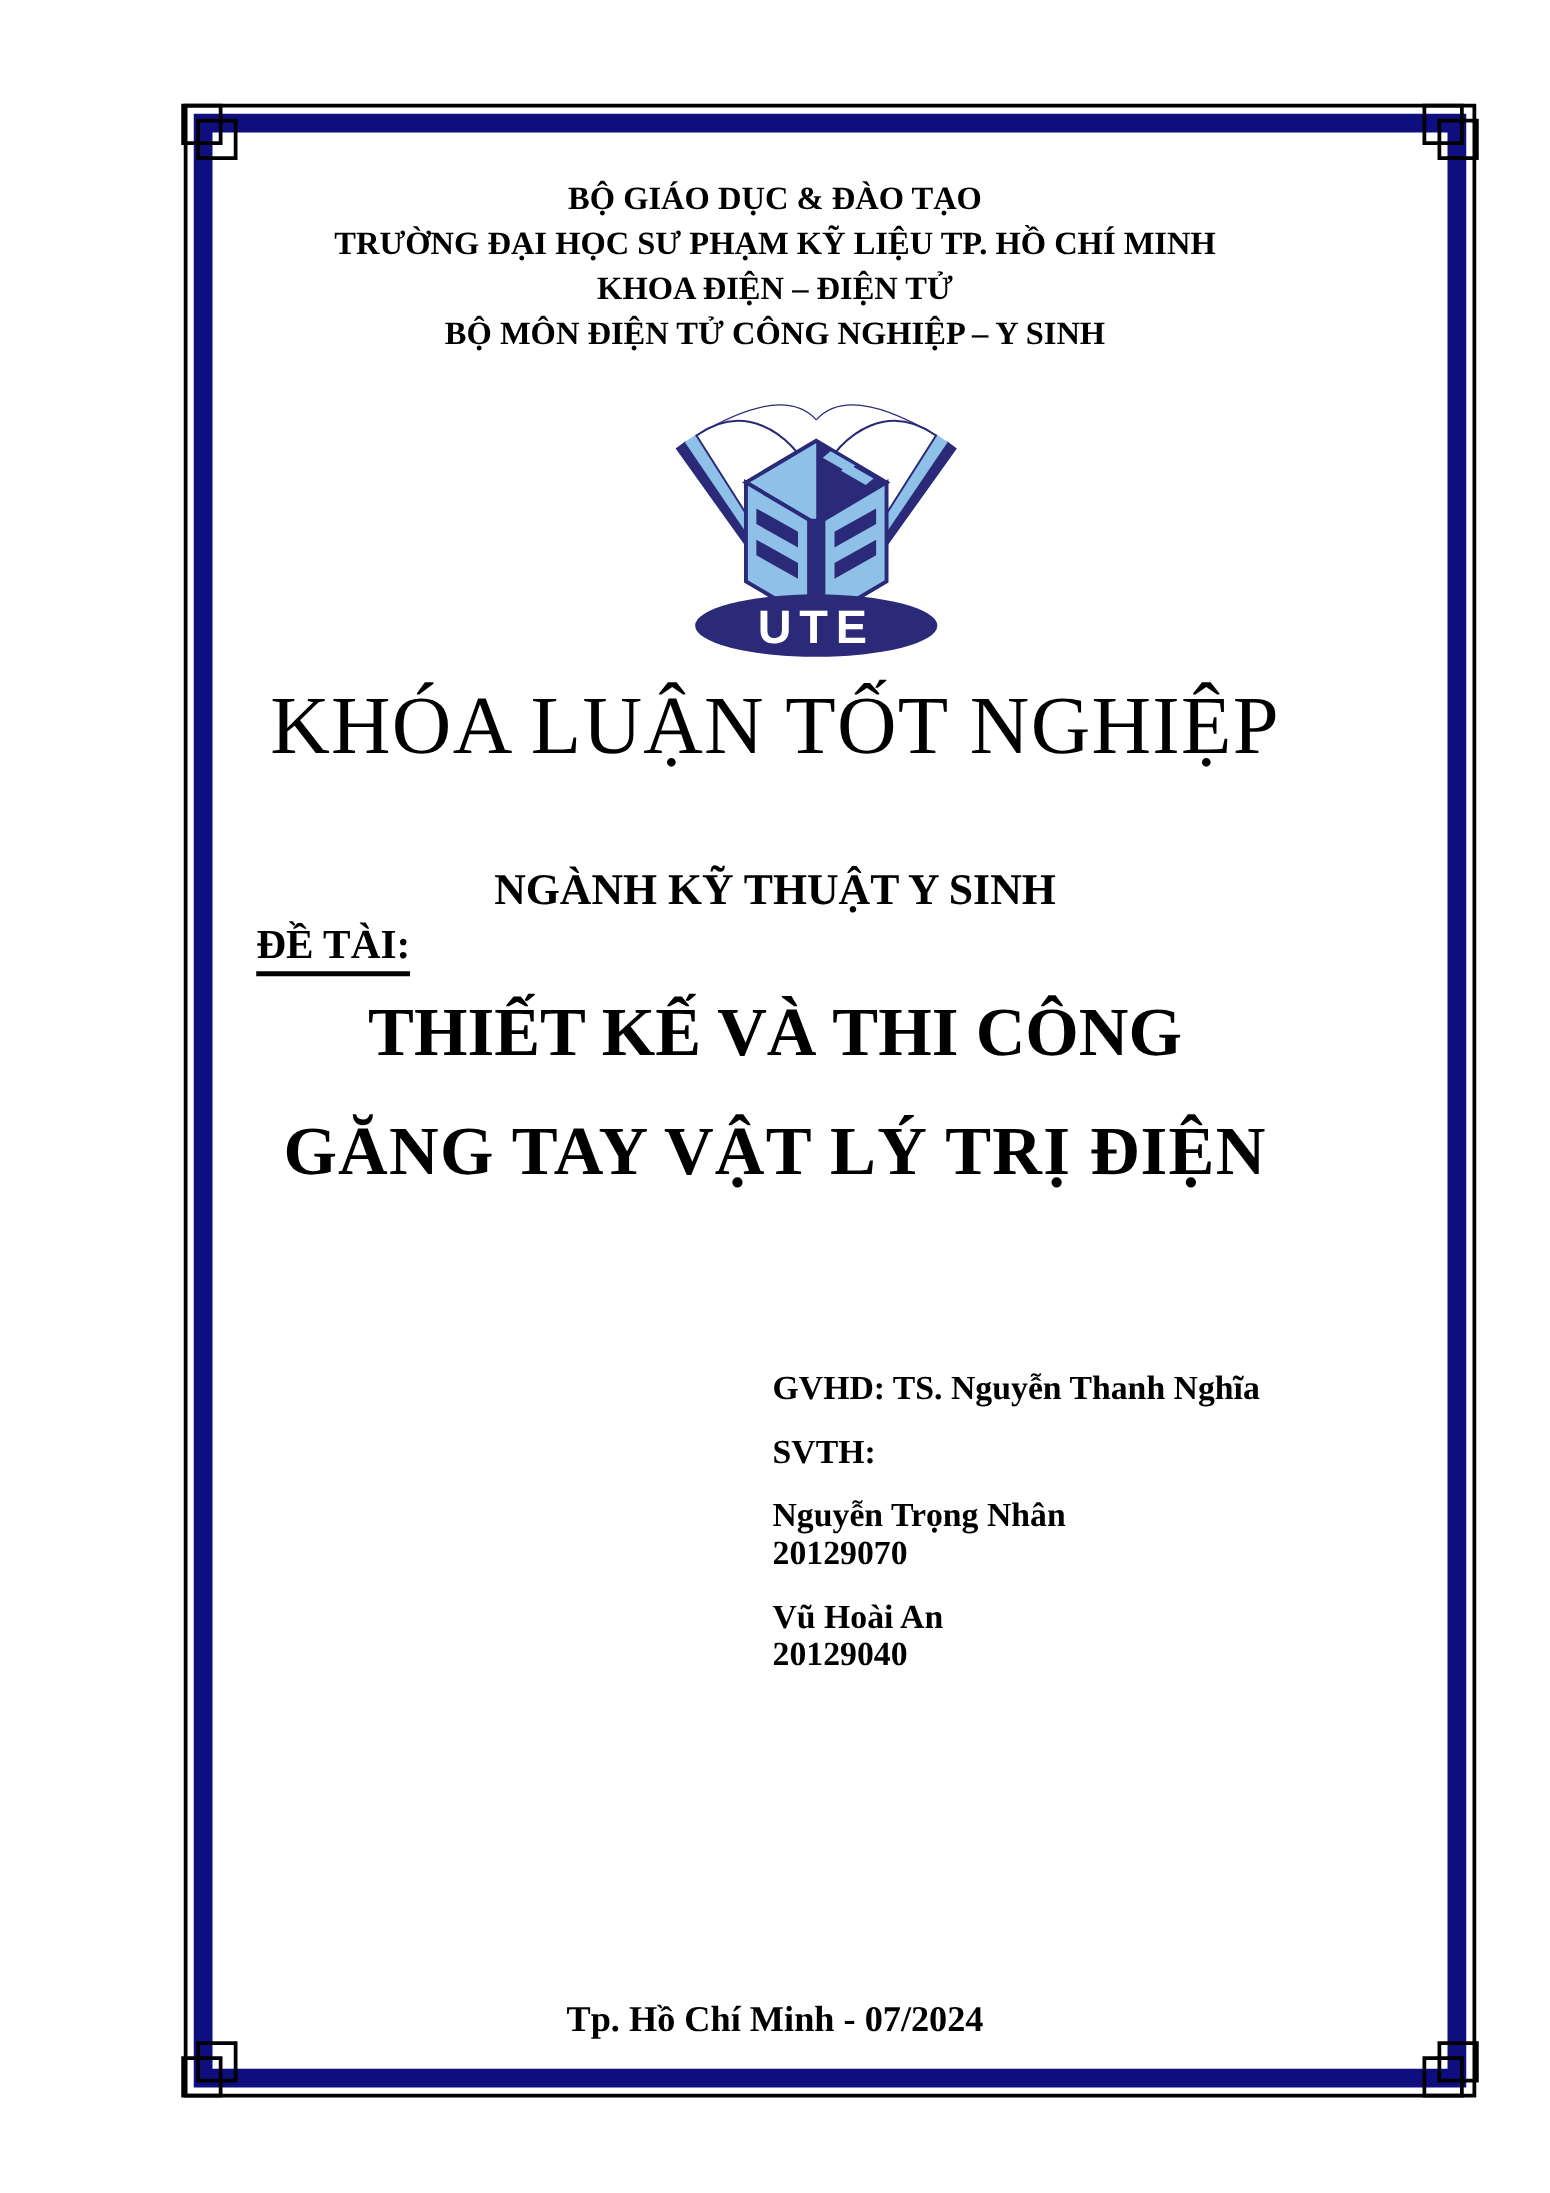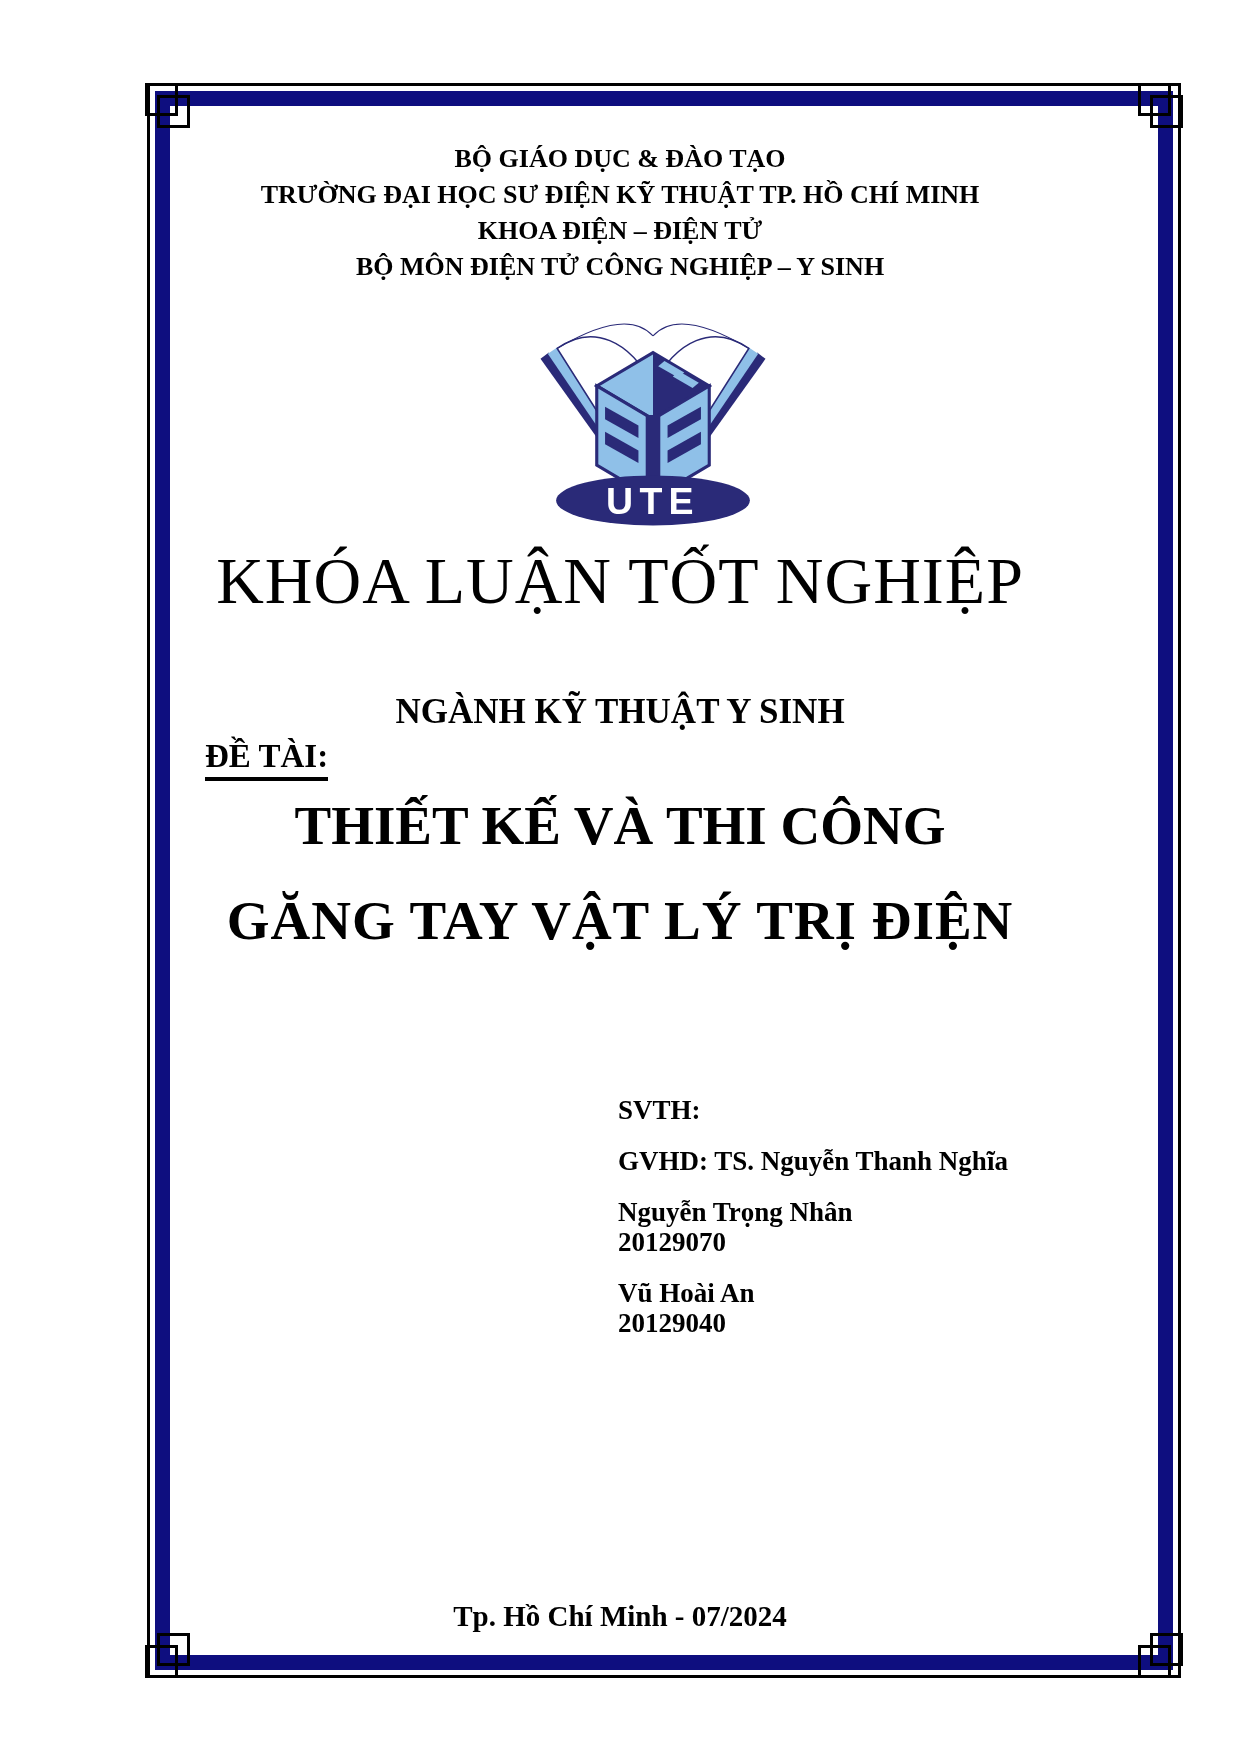--- a/index.html
+++ b/index.html
@@ -68,21 +68,21 @@
   <div class="corner-sq" style="left:157px;top:95px;"></div>
   <div class="corner-sq" style="left:1138px;top:83px;"></div>
   <div class="corner-sq" style="left:1150px;top:95px;"></div>
   <div class="corner-sq" style="left:145px;top:1645px;"></div>
   <div class="corner-sq" style="left:157px;top:1633px;"></div>
   <div class="corner-sq" style="left:1138px;top:1645px;"></div>
   <div class="corner-sq" style="left:1150px;top:1633px;"></div>
 
   <div class="centered header-block">
     <div>BỘ GIÁO DỤC &amp; ĐÀO TẠO</div>
-    <div>TRƯỜNG ĐẠI HỌC SƯ ĐIỆN KỸ THUẬT TP. HỒ CHÍ MINH</div>
+    <div>TRƯỜNG ĐẠI HỌC SƯ PHẠM KỸ LIỆU TP. HỒ CHÍ MINH</div>
     <div>KHOA ĐIỆN – ĐIỆN TỬ</div>
     <div>BỘ MÔN ĐIỆN TỬ CÔNG NGHIỆP – Y SINH</div>
   </div>
 
   <div class="logo-wrap">
     <svg viewBox="0 0 240 228" width="250" height="238">
 
       <path class="lg-navy" d="M120,213 L12,62 L20,56 L120,205 Z"></path>
       <path class="lg-navy" d="M120,213 L228,62 L220,56 L120,205 Z"></path>
 
@@ -118,25 +118,25 @@
   <div class="centered major-line">NGÀNH KỸ THUẬT Y SINH</div>
 
   <div class="topic-label">
     <span>ĐỀ TÀI:</span>
   </div>
   <div class="centered topic-line1">THIẾT KẾ VÀ THI CÔNG</div>
   <div class="centered topic-line2">GĂNG TAY VẬT LÝ TRỊ ĐIỆN</div>
 
   <div class="people">
     <div class="row">
-      <span>SVTH:</span>
+      <span>GVHD:</span>
+      <span>TS. Nguyễn Thanh Nghĩa</span>
     </div>
     <div class="row">
-      <span>GVHD:</span>
-      <span>TS. Nguyễn Thanh Nghĩa</span>
+      <span>SVTH:</span>
     </div>
     <div class="row">
       <span class="name-col">Nguyễn Trọng Nhân</span>
       <span>20129070</span>
     </div>
     <div class="row">
       <span class="name-col">Vũ Hoài An</span>
       <span>20129040</span>
     </div>
   </div>

